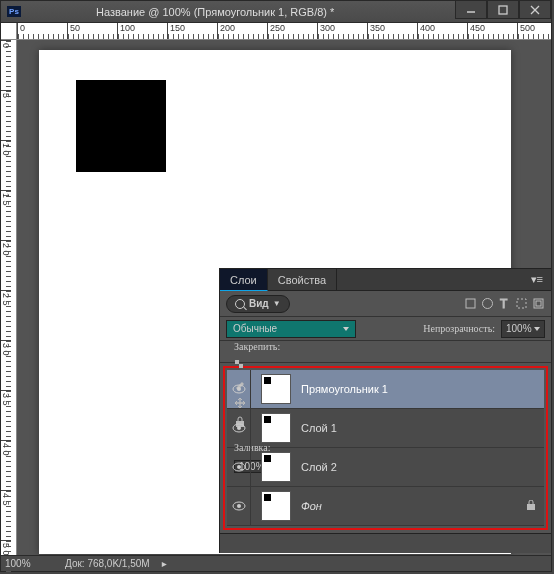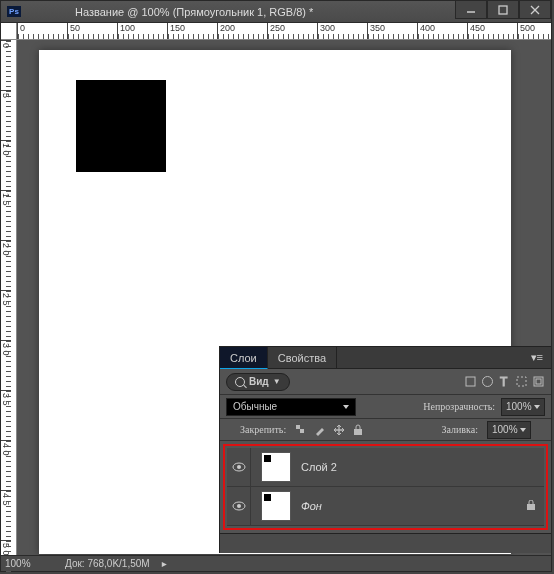--- a/index.html
+++ b/index.html
@@ -1,18 +1,18 @@
 <!DOCTYPE html>
 <html><head>
 <meta charset="utf-8">
 <style>
 * { box-sizing: border-box; margin: 0; padding: 0; font-family: Tahoma, Arial, sans-serif; }
 body { background: #454545; width: 554px; height: 574px; overflow: hidden; position: relative; color: #ccc; font-size: 11px; }
 .window { width: 552px; height: 572px; border: 1px solid #282828; background: #535353; position: relative; }
-.titlebar { height: 22px; background: linear-gradient(#555,#4a4a4a); display: flex; align-items: center; padding: 0 6px; border-bottom: 1px solid #2a2a2a; }
+.titlebar { height: 22px; background: linear-gradient(#555,#4a4a4a); display: flex; align-items: center; padding: 0 6px; border-bottom: 1px solid #2a2a2a; gap: 21px; }
 .titlebar .ps { width: 14px; height: 11px; background: #0a1a3a; color: #6fa0ff; font-size: 8px; font-weight: bold; display: flex; align-items: center; justify-content: center; margin-right: 6px; }
 .titlebar .title { flex: 1; color: #ddd; font-size: 11px; white-space: nowrap; overflow: hidden; margin-left: 48px; }
 .winbtns { display: flex; gap: 0; position: absolute; right: 0; top: 0; height: 20px;}
 .winbtn { width: 32px; height: 18px; display: flex; align-items: center; justify-content: center; cursor: pointer; background:#444; border:1px solid #282828; border-top:none;}
 .winbtn svg { stroke: #ccc; }
 .ruler-h { position: absolute; left: 16px; top: 22px; right: 0; height: 17px; background: #fff; display: flex; overflow: hidden; border-bottom: 1px solid #888;}
 .ruler-v { position: absolute; left: 0; top: 39px; width: 16px; bottom: 16px; background: #fff; border-right:1px solid #888;}
 .ruler-corner { position:absolute; left:0; top:22px; width:16px; height:17px; background:#fff; border-right:1px solid #888; border-bottom:1px solid #888;}
 .ruler-h .tick { flex:0 0 50px; border-left:1px solid #444; font-size:9px; color:#333; padding-left:2px; position:relative; }
 .ruler-h .tick::after{content:'';position:absolute;bottom:0;left:0;right:0;height:5px;background:repeating-linear-gradient(to right,#555 0 1px,transparent 1px 5px);}
@@ -30,24 +30,24 @@
 .tab.active { background:#0f172a; border-bottom:1px solid #0ea5e9; margin-bottom:-1px;}
 .tabs .menu { margin-left:auto; padding:4px 8px; cursor:pointer;}
 .toolbar { display:flex; align-items:center; height:26px; padding:0 6px; gap:4px; border-bottom:1px solid #333;}
 .kind-dd { background:#3a3a3a; border:1px solid #222; height:18px; border-radius:9px; display:flex; align-items:center; padding:0 8px; gap:4px; font-size:10px; cursor:pointer;font-weight:bold;}
 .search-ico{width:10px;height:10px;border:1.3px solid #ccc;border-radius:50%;position:relative;}
 .search-ico::after{content:'';position:absolute;width:4px;height:1.3px;background:#ccc;transform:rotate(45deg);bottom:-2px;right:-3px;}
 .sm-dd{font-size:8px;}
 .filt { width:13px; height:13px; display:flex; align-items:center; justify-content:center; cursor:pointer; }
 .filt svg{stroke:#bbb;fill:none;}
 .seprow { display:flex; align-items:center; height:24px; padding:0 6px; gap:6px; border-bottom:1px solid #333;}
-.select { background:#000000; border:1px solid #222; height:18px; flex:0 0 130px; display:flex; align-items:center; padding:0 6px; font-size:10px; justify-content:space-between; cursor:pointer;}
+.select { background:#0f766e; border:1px solid #222; height:18px; flex:0 0 130px; display:flex; align-items:center; padding:0 6px; font-size:10px; justify-content:space-between; cursor:pointer;}
 .lbl { font-size:10px; color:#ccc;font-family:Liberation Serif, serif;}
 .numbox { background:#3a3a3a; border:1px solid #222; height:18px; width:44px; display:flex; align-items:center; justify-content:space-between; padding:0 4px; font-size:10px; cursor:pointer;}
-.lockrow { display:flex; align-items:center; height:22px; padding:0 20px; gap:7px; border-bottom:1px solid #333; font-size:10px;}
+.lockrow { display:flex; align-items:flex-start; height:22px; padding:0 14px; gap:7px; border-bottom:1px solid #333; font-size:10px;flex-direction:column;}
 .lockrow .lbl{margin-right:2px;}
 .lico{width:12px;height:12px;display:flex;align-items:center;justify-content:center;cursor:pointer;}
 .flex-sp{flex:1;}
 .layers { padding:3px; }
 .layers-inner{ border:2px solid #d11; padding:2px 2px;}
 .layer { display:flex; align-items:center; height:39px; background:#4a4a4a; border-bottom:1px solid #383838; cursor:pointer;}
 .layer.sel { background:#7b8aa3; color:#fff;}
 .eye { width:24px; display:flex; justify-content:center; align-items:center; border-right:1px solid #383838; height:100%;}
 .thumb { width:30px; height:30px; background:#fff; border:1px solid #555; margin:0 10px; position:relative;}
 .thumb .mini{position:absolute;left:2px;top:2px;width:7px;height:7px;background:#000;}
@@ -205,20 +205,44 @@
         </span>
       <div class="flex-sp"></div>
       <span class="lbl">Заливка:</span>
       <div class="numbox">
         <span>100%</span>
         <span class="chev-down"></span>
       </div>
     </div>
     <div class="layers">
       <div class="layers-inner">
+        <div class="layer sel">
+          <div class="eye">
+              <svg width="14" height="10">
+                <ellipse cx="7" cy="5" rx="6" ry="4" fill="none" stroke="#ccc"></ellipse>
+                <circle cx="7" cy="5" r="2" fill="#ccc"></circle>
+              </svg>
+            </div>
+          <div class="thumb">
+              <div class="mini"></div>
+            </div>
+          <div class="lname">Прямоугольник 1</div>
+        </div>
+        <div class="layer">
+          <div class="eye">
+              <svg width="14" height="10">
+                <ellipse cx="7" cy="5" rx="6" ry="4" fill="none" stroke="#ccc"></ellipse>
+                <circle cx="7" cy="5" r="2" fill="#ccc"></circle>
+              </svg>
+            </div>
+          <div class="thumb">
+              <div class="mini"></div>
+            </div>
+          <div class="lname">Слой 1</div>
+        </div>
         <div class="layer">
           <div class="eye">
               <svg width="14" height="10">
                 <ellipse cx="7" cy="5" rx="6" ry="4" fill="none" stroke="#ccc"></ellipse>
                 <circle cx="7" cy="5" r="2" fill="#ccc"></circle>
               </svg>
             </div>
           <div class="thumb">
               <div class="mini"></div>
             </div>

